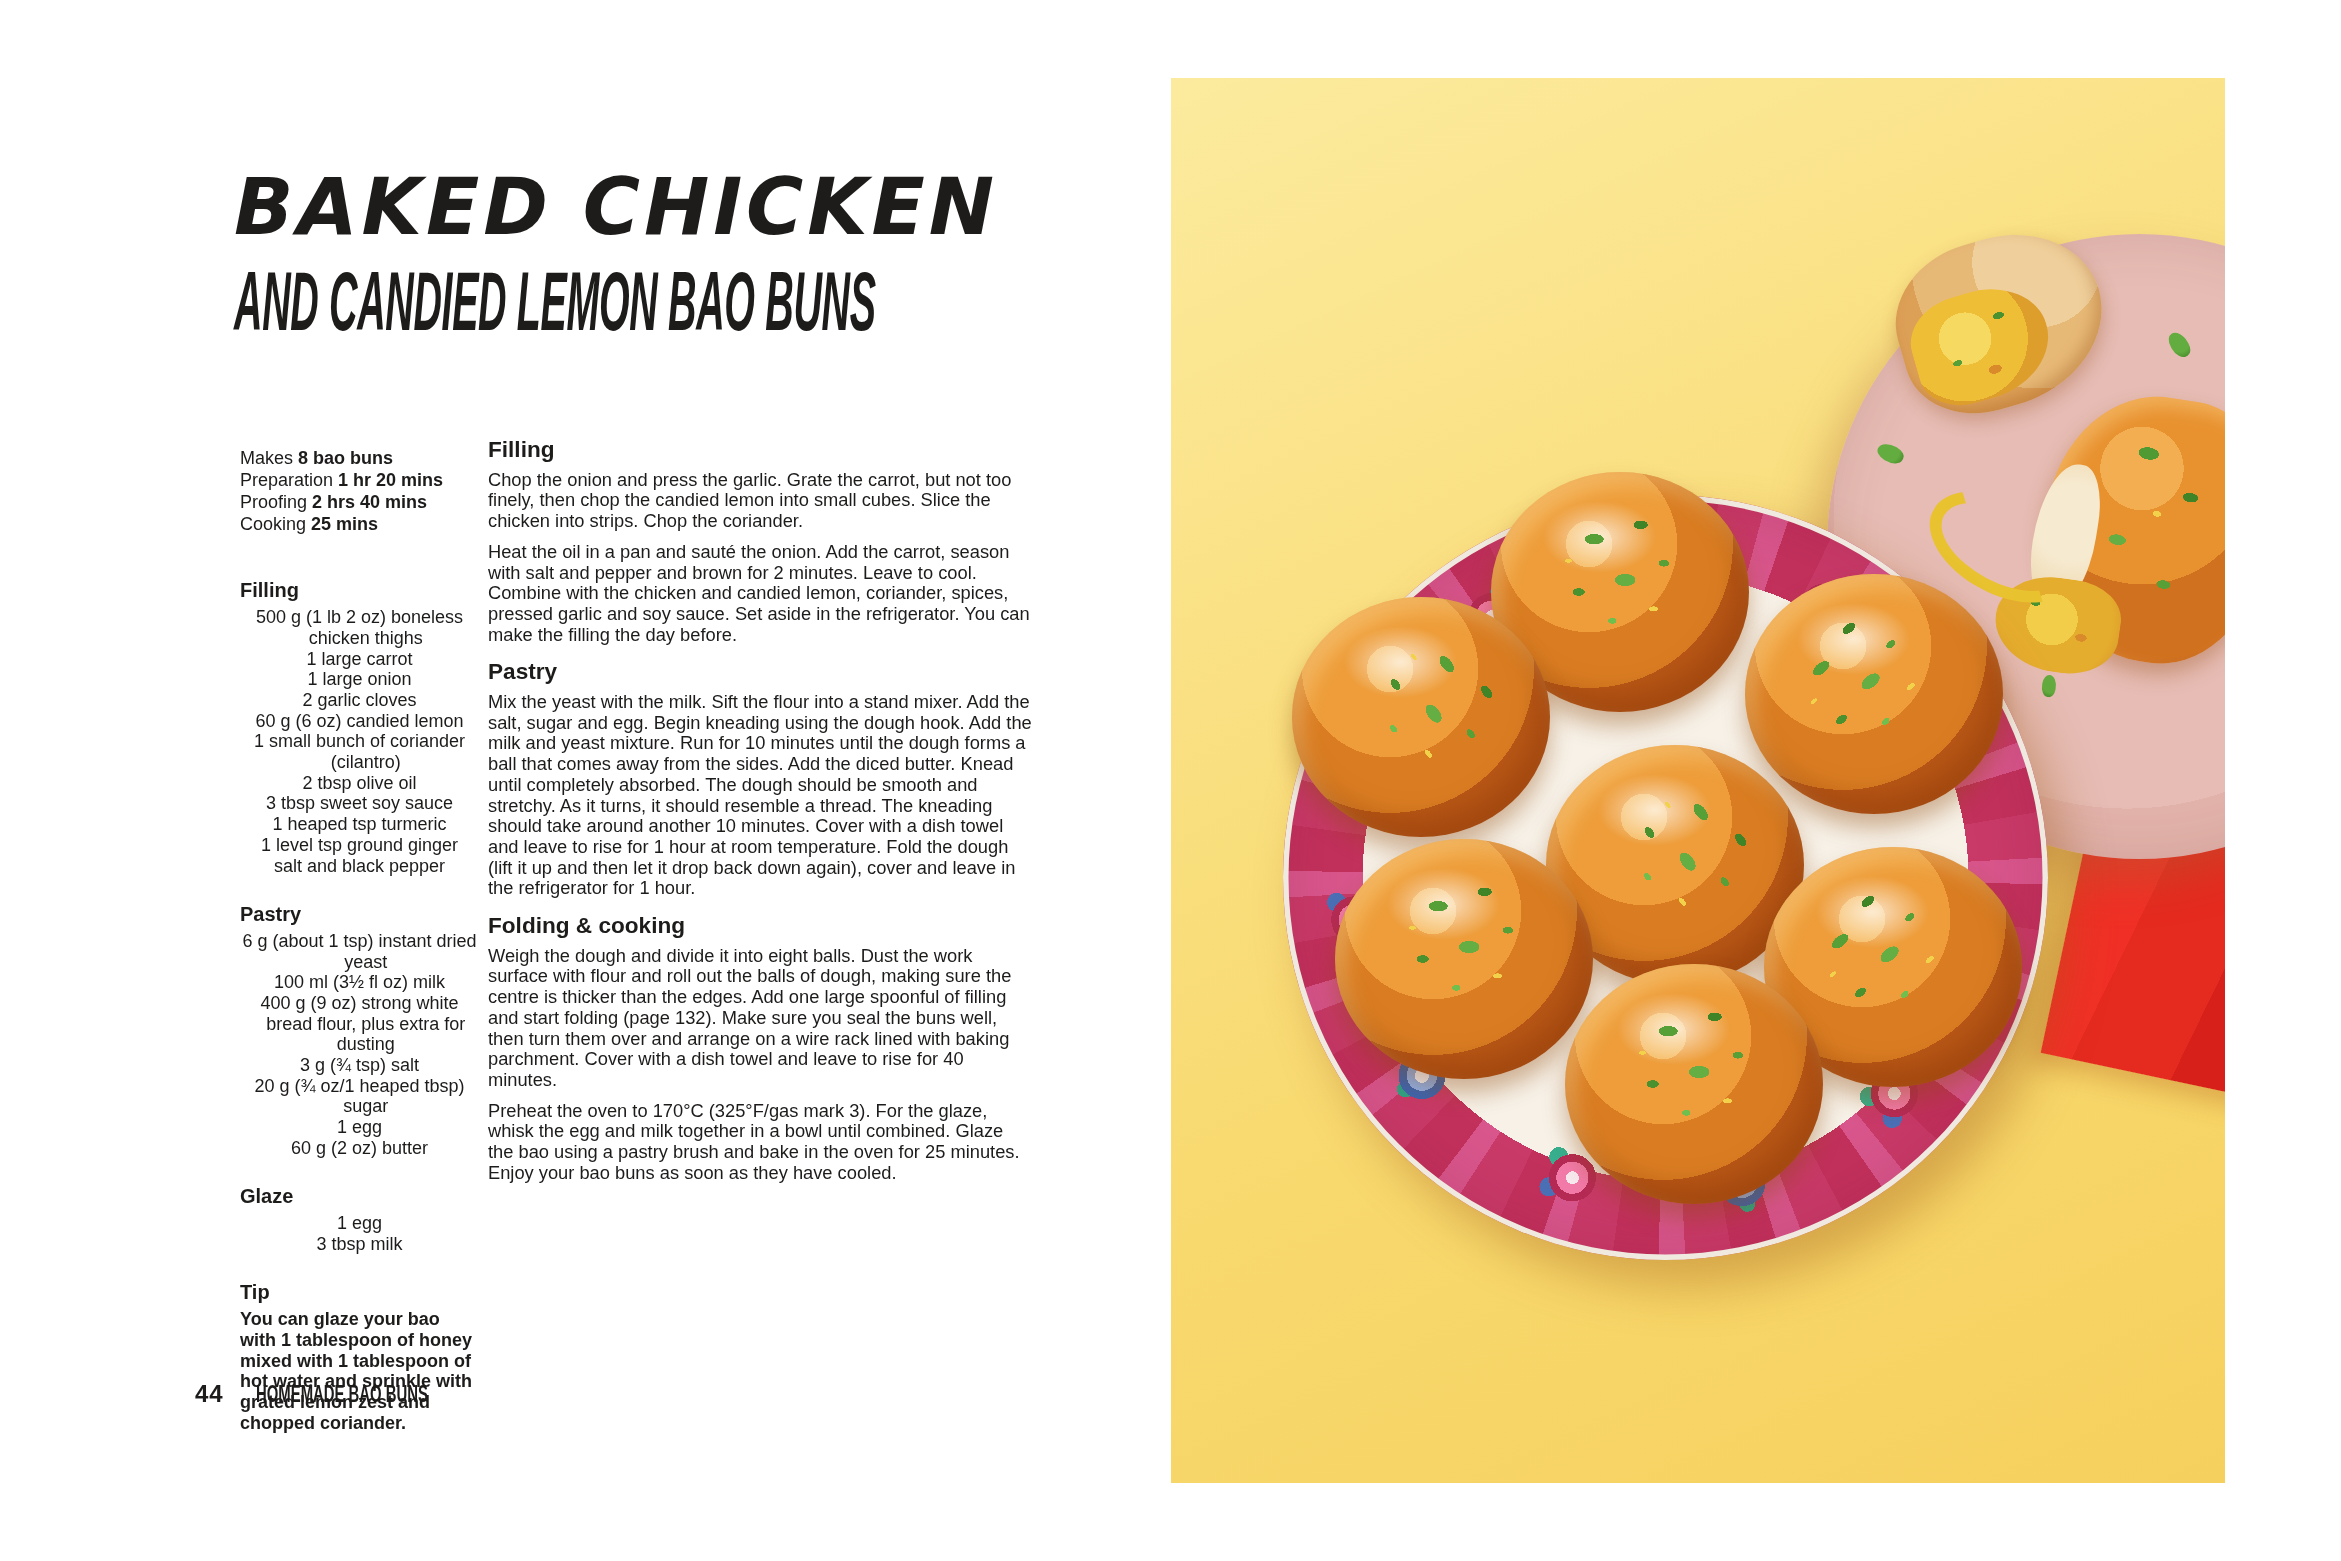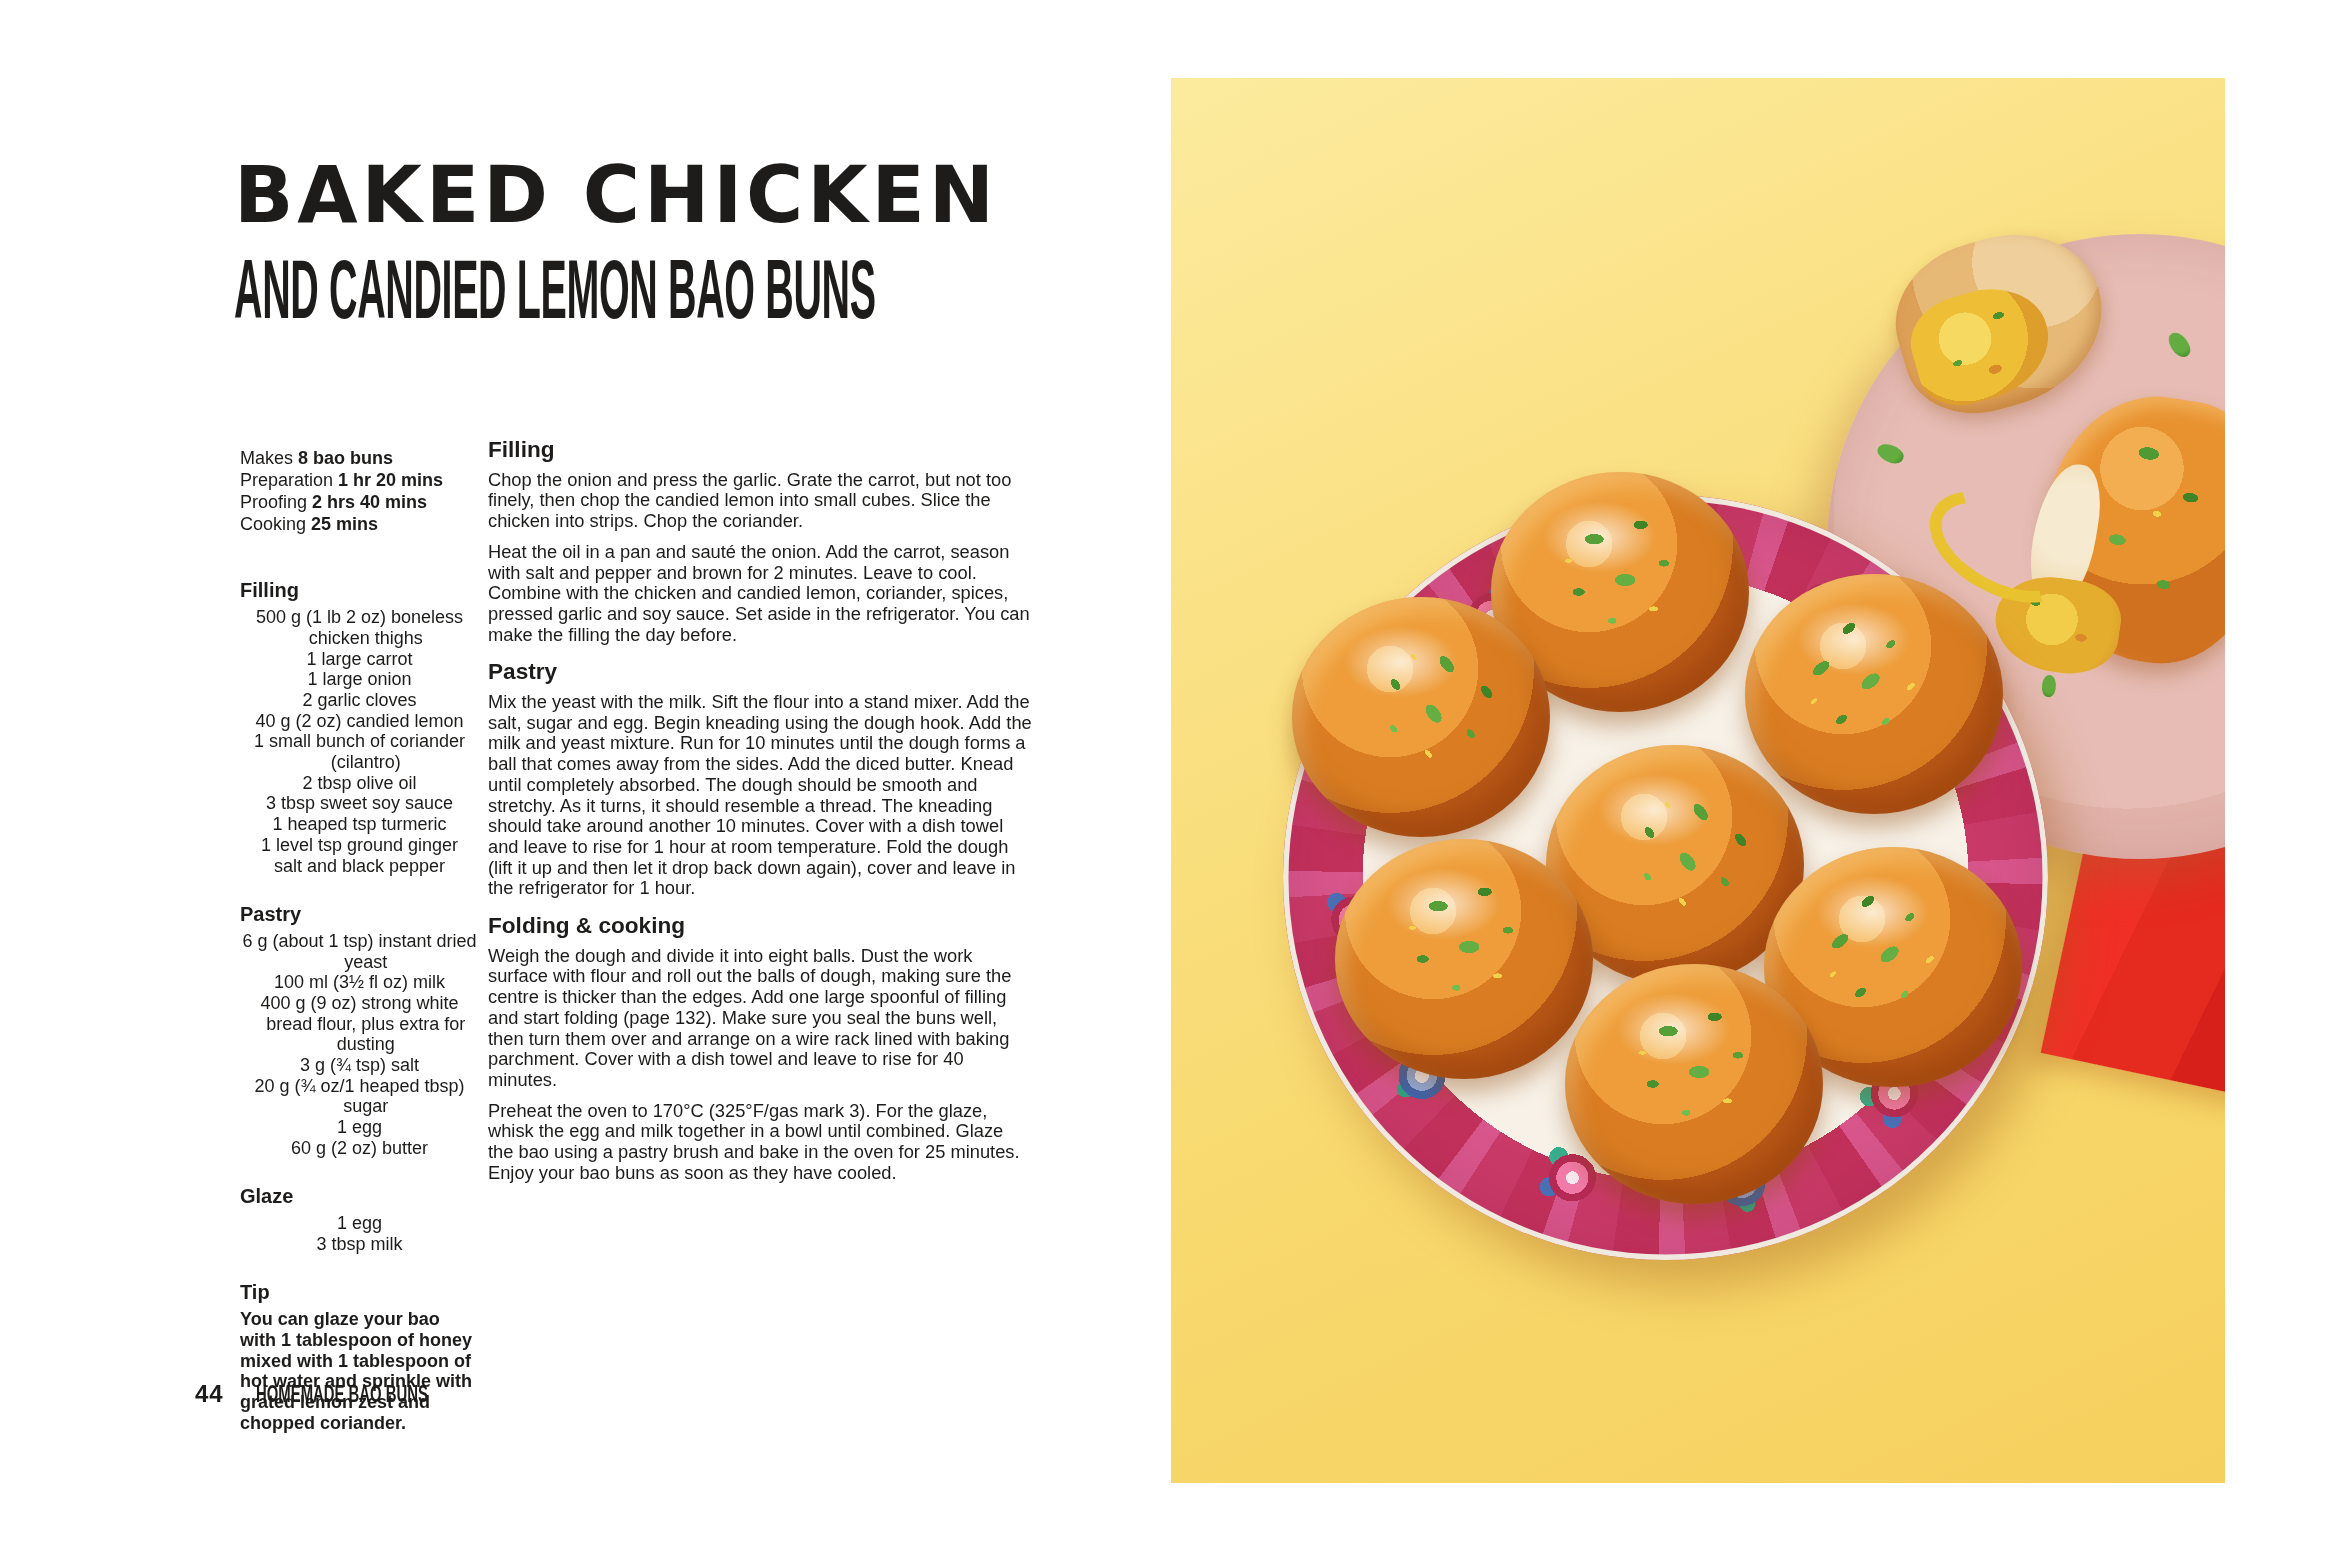--- a/index.html
+++ b/index.html
@@ -2,21 +2,21 @@
 <html style="font-size:12.5px"><head>
 <meta charset="utf-8">
 <style>
   html,body{margin:0;padding:0;}
   body{
     width:2342px;height:1561px;position:relative;background:#ffffff;
     font-family:"Liberation Sans","DejaVu Sans",sans-serif;color:#1d1c1b;
     -webkit-font-smoothing:antialiased;overflow:hidden;
   }
   
-  .title-block{position:absolute;left:234px;top:156px;}
+  .title-block{position:absolute;left:234px;top:168px;font-style:italic;}
   .t1{font-family:"DejaVu Sans","Liberation Sans",sans-serif;font-weight:800;
       font-size:78px;line-height:1;letter-spacing:3.9px;white-space:nowrap;}
   .t2{margin-top:12.5px;font-family:"Liberation Sans",sans-serif;font-weight:700;
       font-size:84px;line-height:1;transform:scaleX(.47);transform-origin:left top;
       white-space:nowrap;letter-spacing:-0.8px;}
   .tcn{margin-top:17px;font-size:41px;font-weight:700;color:#e8232b;letter-spacing:2.3px;white-space:nowrap;}
   
   .meta{position:absolute;left:240px;top:447px;font-size:18px;line-height:22px;}
   .meta .val{font-weight:700;}
   
@@ -153,21 +153,21 @@
 </div>
 
 <aside class="col-ing">
   <section class="sec">
     <h3>Filling</h3>
     <ul>
       <li>500 g (1 lb 2 oz) boneless chicken thighs</li>
       <li>1 large carrot</li>
       <li>1 large onion</li>
       <li>2 garlic cloves</li>
-      <li>40 g (2 oz) candied lemon</li>
+      <li>60 g (6 oz) candied lemon</li>
       <li>1 small bunch of coriander (cilantro)</li>
       <li>2 tbsp olive oil</li>
       <li>3 tbsp sweet soy sauce</li>
       <li>1 heaped tsp turmeric</li>
       <li>1 level tsp ground ginger</li>
       <li>salt and black pepper</li>
     </ul>
   </section>
   <section class="sec">
     <h3>Pastry</h3>

